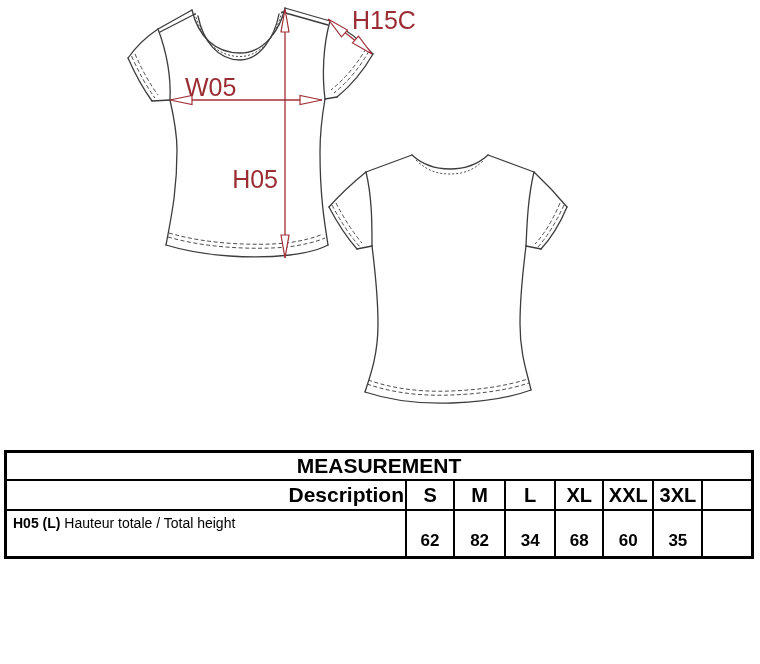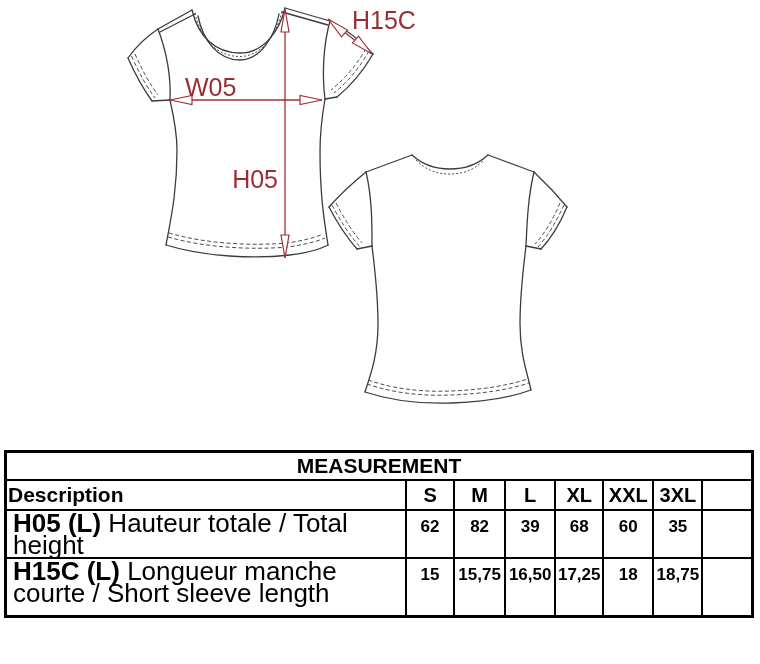--- a/index.html
+++ b/index.html
@@ -8,25 +8,25 @@
   .diagram{display:block;width:760px;height:450px;}
   .garment{fill:none;stroke:#3c3c3c;stroke-width:1.3;stroke-linecap:round;stroke-linejoin:round;}
   .stitch{fill:none;stroke:#4d4d4d;stroke-width:1;stroke-dasharray:4 2.5;stroke-linecap:butt;}
   .stitch2{fill:none;stroke:#4d4d4d;stroke-width:1;stroke-dasharray:2 2;}
   .dim{fill:none;stroke:#a13037;stroke-width:1.3;}
   .dimhead{fill:#ffffff;stroke:#a13037;stroke-width:1.2;stroke-linejoin:miter;}
   .dimtext{fill:#9b2c34;font-size:25px;font-family:"Liberation Sans",sans-serif;}
   table.meas{border-collapse:collapse;table-layout:fixed;width:750px;margin-left:4px;border:3px solid #000;color:#000;}
   table.meas td{border:2px solid #000;overflow:hidden;}
   td.title{height:24px;text-align:center;font-weight:bold;font-size:21px;margin-top:24px;}
-  td.desc-h{height:26px;text-align:left;font-weight:bold;font-size:21px;}
+  td.desc-h{height:26px;text-align:right;font-weight:bold;font-size:21px;}
   td.size-h{text-align:center;font-weight:bold;font-size:20px;}
-  td.desc{font-size:26px;line-height:22px;vertical-align:top;padding:1px 14px 1px 6px;}
+  td.desc{font-size:14px;line-height:22px;vertical-align:top;padding:1px 14px 1px 6px;}
   td.desc b{font-weight:bold;}
-  td.val{text-align:center;vertical-align:top;font-weight:bold;font-size:17px;padding-top:6px;}
+  td.val{text-align:center;vertical-align:top;font-weight:bold;font-size:17px;padding-top:20px;}
   tr.r-h05 td{height:24px;}
   tr.r-w05 td{height:67px;}
   tr.r-h15c td{height:49px;}
 </style>
 </head>
 <body>
 
 <div class="page">
 
   <svg class="diagram" viewBox="0 0 760 450">
@@ -134,31 +134,21 @@
         <td class="size-h">L</td>
         <td class="size-h">XL</td>
         <td class="size-h">XXL</td>
         <td class="size-h">3XL</td>
         <td class="size-h"></td>
       </tr>
       <tr class="r-h05">
         <td class="desc"><b>H05 (L)</b> <span>Hauteur totale / Total height</span></td>
         <td class="val">62</td>
         <td class="val">82</td>
-        <td class="val">39</td>
+        <td class="val">34</td>
         <td class="val">68</td>
         <td class="val">60</td>
         <td class="val">35</td>
-        <td class="val"></td>
-      </tr>
-      <tr class="r-h15c">
-        <td class="desc"><b>H15C (L)</b> <span>Longueur manche courte / Short sleeve length</span></td>
-        <td class="val">15</td>
-        <td class="val">15,75</td>
-        <td class="val">16,50</td>
-        <td class="val">17,25</td>
-        <td class="val">18</td>
-        <td class="val">18,75</td>
         <td class="val"></td>
       </tr>
     </tbody>
   </table>
 </div>
 
 </body></html>

